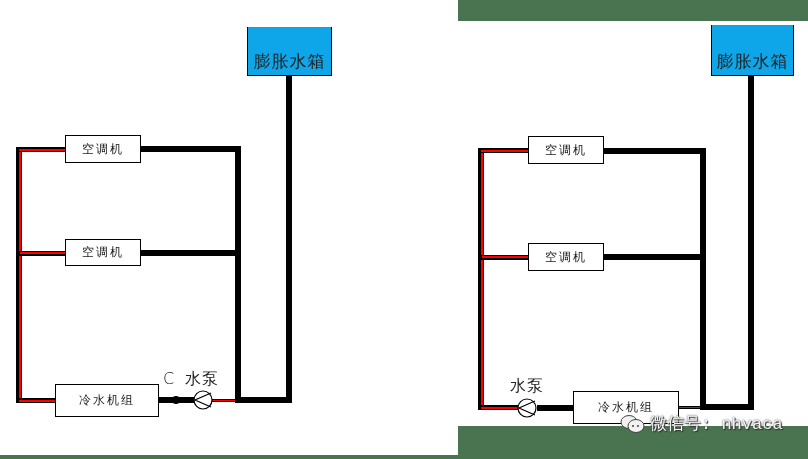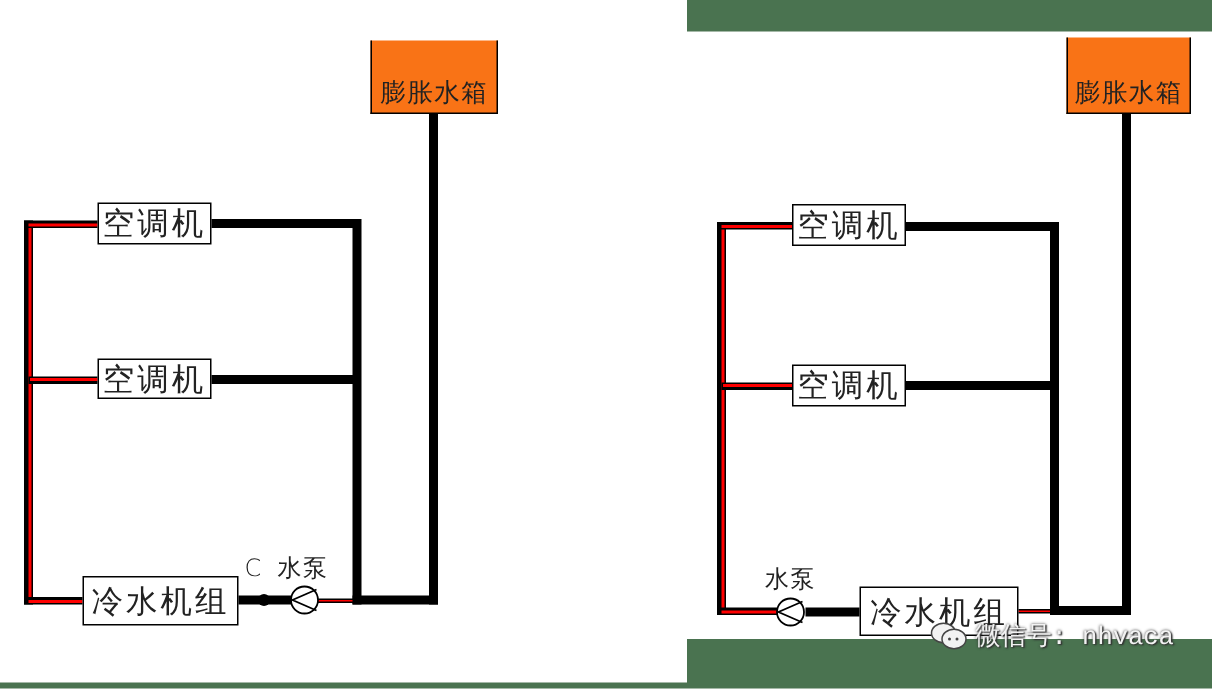--- a/index.html
+++ b/index.html
@@ -1,20 +1,20 @@
 <!DOCTYPE html>
 <html><head>
   <meta charset="utf-8">
   <style>
     html, body { margin: 0; padding: 0; background: #ffffff; }
     body { width: 808px; height: 459px; overflow: hidden; position: relative; font-family: "DejaVu Serif", "Liberation Serif", serif; }
     #canvas { position: absolute; left: 0; top: 0; width: 808px; height: 459px; }
     .green { position: absolute; background: #4a7350; }
-    .box { position: absolute; background: #fff; border: 1px solid #000; box-sizing: border-box; display: flex; align-items: center; justify-content: center; color: #222; font-size: 21px; letter-spacing: 2px; white-space: nowrap; }
-    .tank { position: absolute; background: #f97316; border: 1px solid #000; border-top: none; box-sizing: border-box; }
+    .box { position: absolute; background: #fff; border: 1px solid #000; box-sizing: border-box; display: flex; align-items: center; justify-content: center; color: #222; font-size: 12px; letter-spacing: 2px; white-space: nowrap; }
+    .tank { position: absolute; background: #0ea5e9; border: 1px solid #000; border-top: none; box-sizing: border-box; }
     .tank-label { position: absolute; left: 0; right: 0; bottom: 2px; text-align: center; font-size: 17px; letter-spacing: 1px; color: #222; }
     .lbl { position: absolute; font-size: 16px; color: #222; letter-spacing: 1px; white-space: nowrap; font-family: Liberation Mono, monospace; }
     .watermark { position: absolute; left: 620px; top: 412px; display: flex; align-items: center; gap: 4px; color: #f2f2f2; font-family: Liberation Mono, monospace; font-size: 17px; text-shadow: 0 0 2px #333, 1px 1px 1px #333; }
   </style>
 </head>
 <body>
 
 <div class="green" style="left:458px; top:0; width:350px; height:21px;"></div>
 <div class="green" style="left:458px; top:426px; width:350px; height:33px;"></div>
 <div class="green" style="left:0; top:455px; width:458px; height:4px;"></div>

